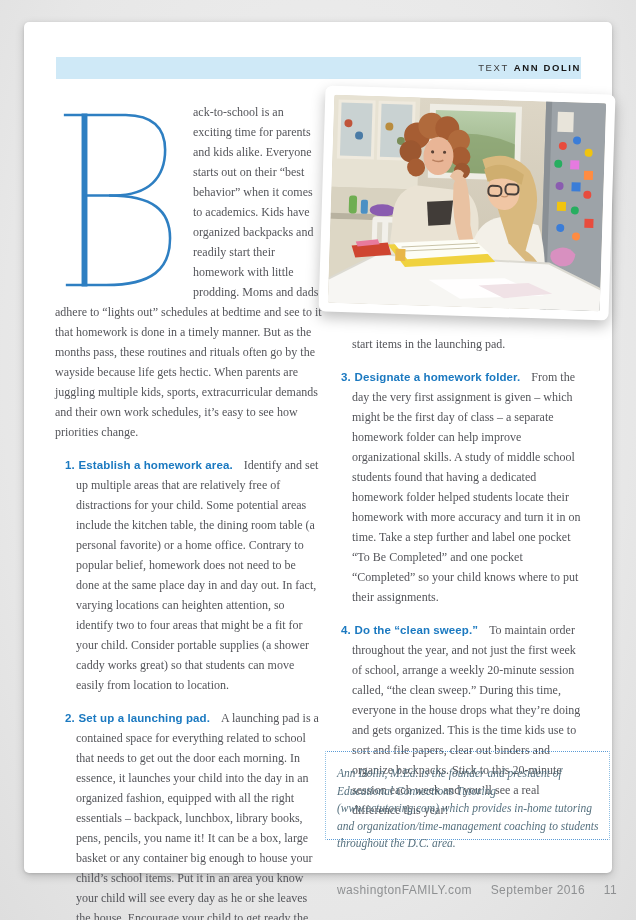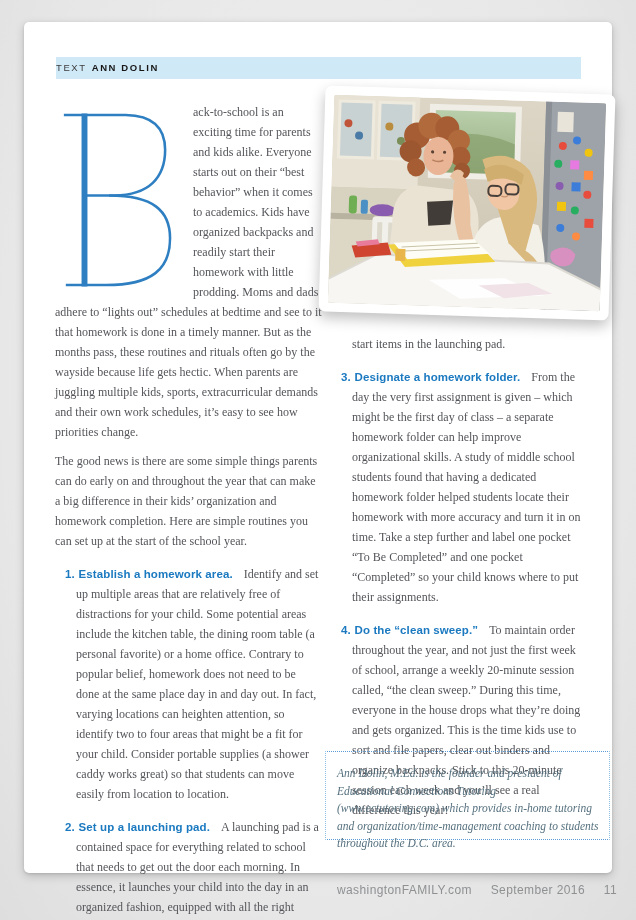--- a/index.html
+++ b/index.html
@@ -10,21 +10,21 @@
     background:radial-gradient(ellipse at 50% 40%, #f0f0f0 0%, #e7e7e7 70%, #dedede 100%);
     overflow:hidden;
   }
   .page-card {
     position:absolute; left:24px; top:22px; width:588px; height:851px;
     background:#ffffff; border-radius:5px;
     box-shadow:0 3px 10px rgba(0,0,0,0.18), 0 1px 3px rgba(0,0,0,0.12);
   }
   .kicker-bar {
     position:absolute; left:32px; top:35px; width:525px; height:22px;
-    background:#cfe9f7; text-align:left; line-height:22px;
+    background:#cfe9f7; text-align:right; line-height:22px;
     font-family:"Liberation Sans", sans-serif; font-size:9.5px;
     letter-spacing:1.6px; color:#3c3c3e;
   }
   .kicker-bar .author { font-weight:bold; color:#161616; margin-left:5px; }
 
   .col { position:absolute; font-size:12px; line-height:20px; color:#54555a; }
   .col-left  { left:31px;  top:80px;  width:267px; }
   .col-right { left:307px; top:312px; width:252px; }
 
   .dropcap-wrap { float:left; width:118px; height:188px; margin:5px 20px 2px 0; }
@@ -180,21 +180,20 @@
       <span class="dropcap-wrap">
           <svg viewBox="0 0 120 186" width="118" height="186">
         <g fill="none" stroke="#2e7fc2" stroke-linecap="butt">
           <path d="M30 5 L30 181" stroke-width="6"></path>
           <path d="M9 6.5 L72 6.5 C100 7 112 20 112 42 C112 70 96 88 60 88.5 L30 88.5" stroke-width="2.6"></path>
           <path d="M55 88.5 C100 88.5 117 104 117 132 C117 163 99 179.5 52 179.5 L11 179.5" stroke-width="2.6"></path>
         </g>
       </svg>
         </span><span>ack-to-school is an exciting time for parents and kids alike. Everyone starts out on their “best behavior” when it comes to academics. Kids have organized backpacks and readily start their homework with little prodding. Moms and dads adhere to “lights out” schedules at bedtime and see to it that homework is done in a timely manner. But as the months pass, these routines and rituals often go by the wayside because life gets hectic. When parents are juggling multiple kids, sports, extracurricular demands and their own work schedules, it’s easy to see how priorities change.</span>
     </p>
-    <p class="body-para">The good news is there are some simple things parents can do early on and throughout the year that can make a big difference in their kids’ organization and homework completion. Here are simple routines you can set up at the start of the school year.</p>
 
     <div class="list-item">
       <span class="num">1.</span><span class="item-head">Establish a homework area.</span><span>Identify and set up multiple areas that are relatively free of distractions for your child. Some potential areas include the kitchen table, the dining room table (a personal favorite) or a home office. Contrary to popular belief, homework does not need to be done at the same place day in and day out. In fact, varying locations can heighten attention, so identify two to four areas that might be a fit for your child. Consider portable supplies (a shower caddy works great) so that students can move easily from location to location.</span>
     </div>
 
     <div class="list-item">
       <span class="num">2.</span><span class="item-head">Set up a launching pad.</span><span>A launching pad is a contained space for everything related to school that needs to get out the door each morning. In essence, it launches your child into the day in an organized fashion, equipped with all the right essentials – backpack, lunchbox, library books, pens, pencils, you name it! It can be a box, large basket or any container big enough to house your child’s school items. Put it in an area you know your child will see every day as he or she leaves the house. Encourage your child to get ready the night before by placing</span>
     </div>
   </div>
 

